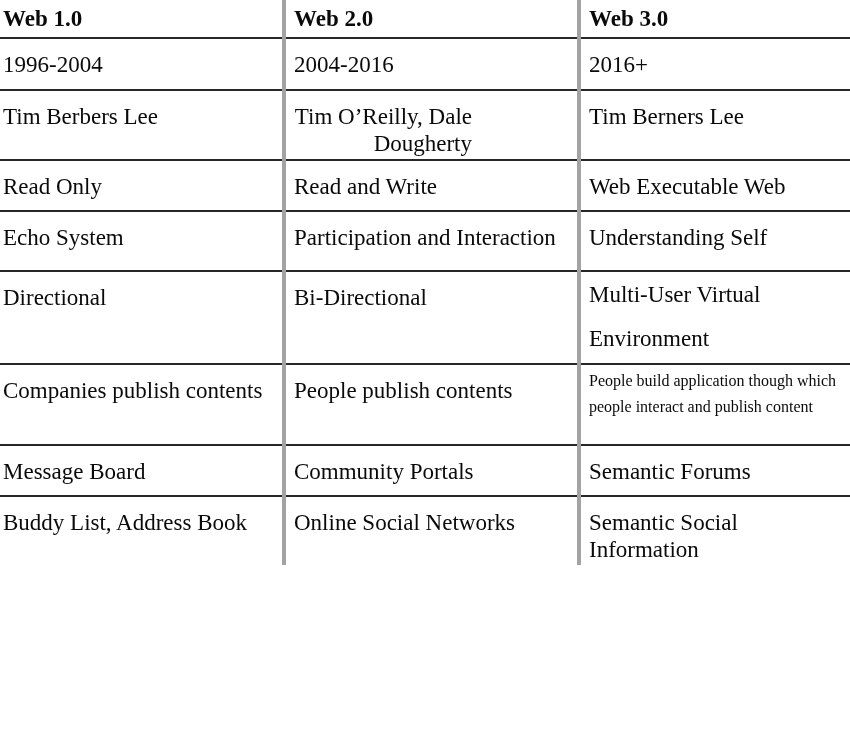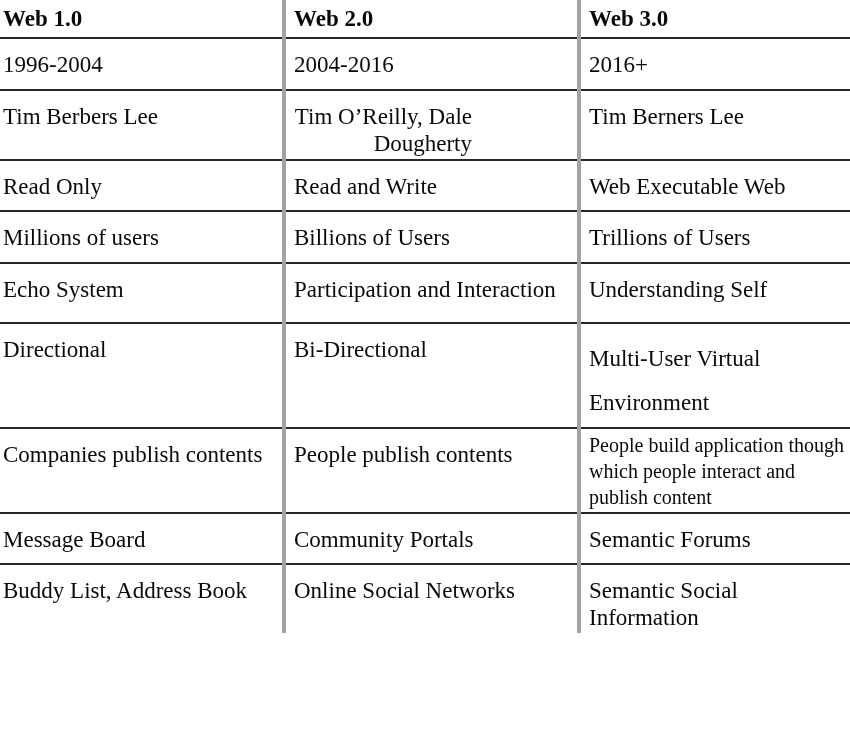--- a/index.html
+++ b/index.html
@@ -45,22 +45,22 @@
   tr.r5  { height: 60px; }
   tr.r6  { height: 90px; margin-top: 43px; }
   tr.r7  { height: 81px; padding-left: 32px; }
   tr.r8  { height: 85px; }
   tr.r9  { height: 49px; }
   tr.r10 { height: 51px; margin-left: 44px; }
   tr.r11 { height: 37px; }
   tr.r11 td { border-bottom: none; }
   
   td.wrap-narrow { padding-right: 105px; text-align: right; }      
-  td.dbl { line-height: 44px; padding-top: 13px; } 
-  td.tight { font-size: 20px; line-height: 26px; padding-top: 3px; } 
+  td.dbl { line-height: 44px; padding-top: 1px; } 
+  td.tight { font-size: 16px; line-height: 26px; padding-top: 3px; } 
 </style>
 </head>
 <body>
 
 <table class="cmp">
   <colgroup>
     <col class="c1">
       <col class="c2">
       <col class="c3">
   </colgroup>
@@ -78,25 +78,20 @@
   <tr class="r2">
     <td>Tim Berbers Lee</td>
     <td class="wrap-narrow">Tim O’Reilly, Dale Dougherty</td>
     <td>Tim Berners Lee</td>
   </tr>
   <tr class="r3">
     <td>Read Only</td>
     <td>Read and Write</td>
     <td>Web Executable Web</td>
   </tr>
-  <tr class="r4">
-    <td>Millions of users</td>
-    <td>Billions of Users</td>
-    <td>Trillions of Users</td>
-  </tr>
   <tr class="r5">
     <td>Echo System</td>
     <td>Participation and Interaction</td>
     <td>Understanding Self</td>
   </tr>
   <tr class="r6">
     <td>Directional</td>
     <td>Bi-Directional</td>
     <td class="dbl">Multi-User Virtual Environment</td>
   </tr>

